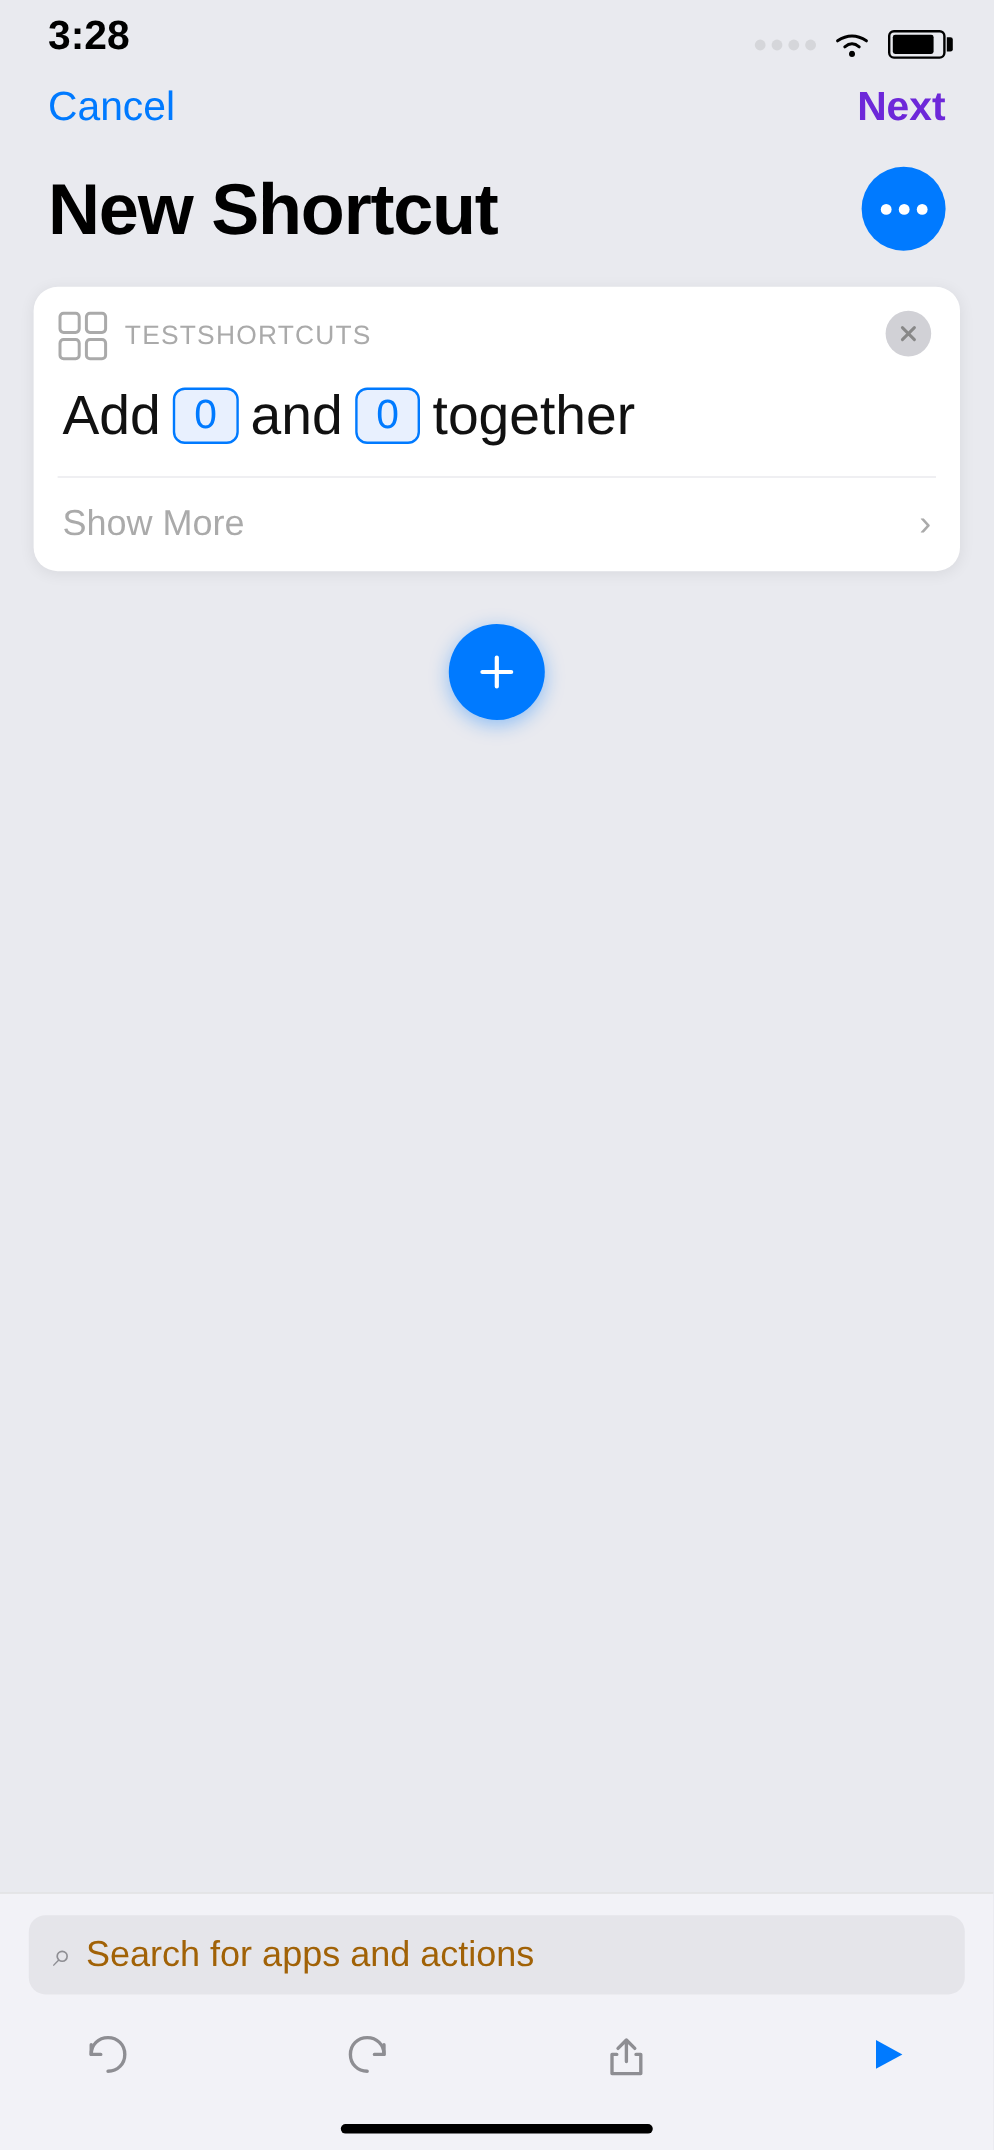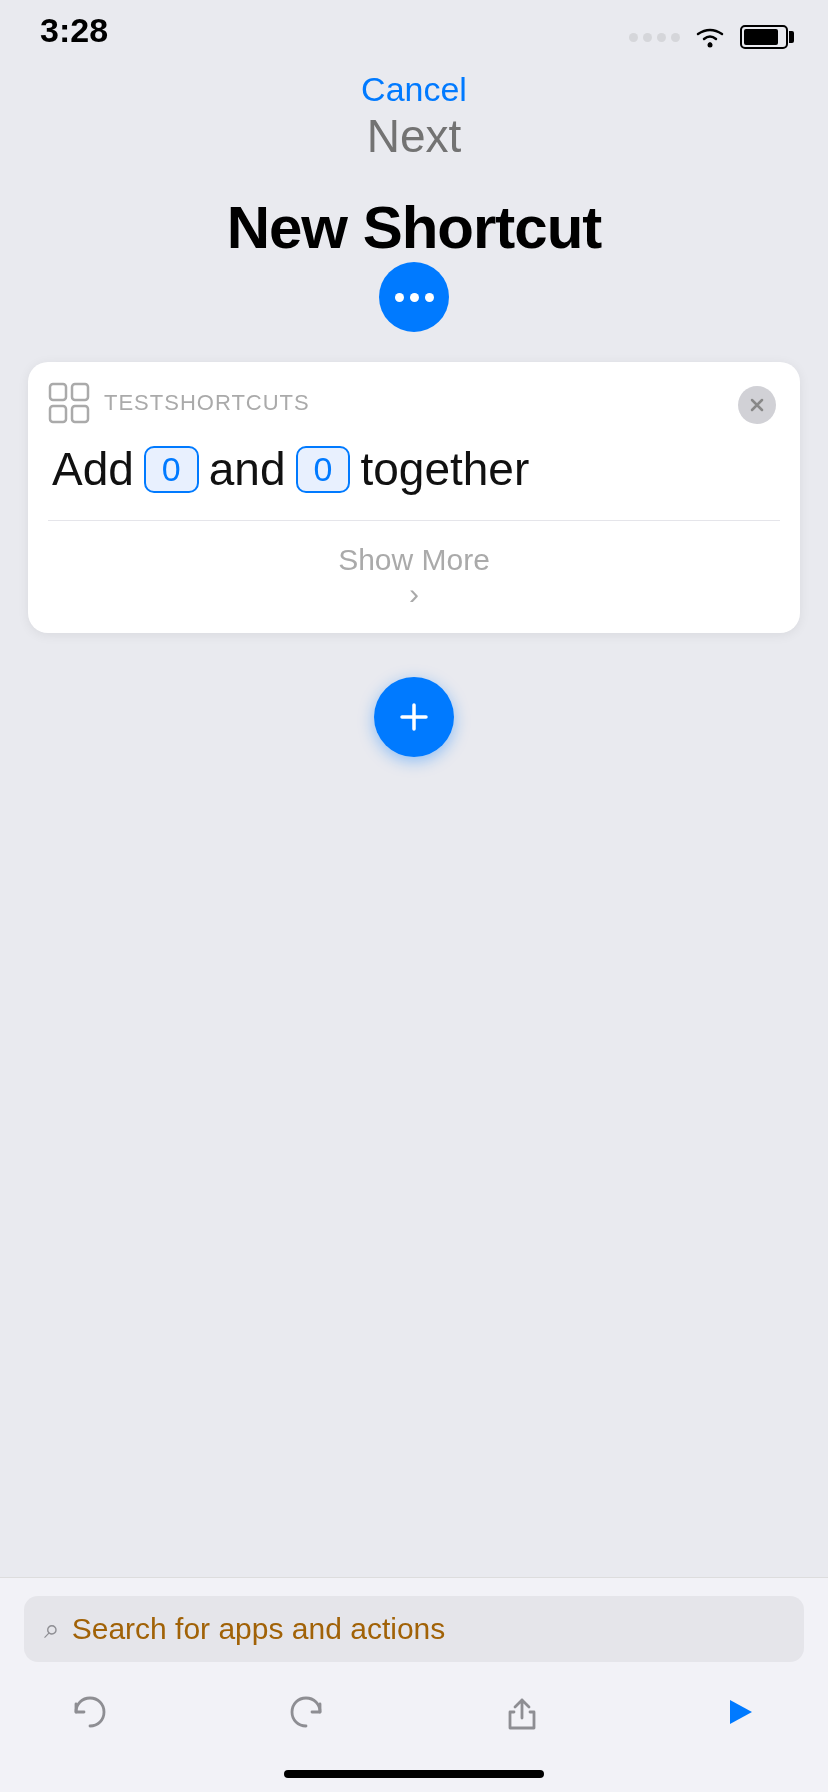--- a/index.html
+++ b/index.html
@@ -68,43 +68,42 @@
     .battery-fill {
       background: #000;
       height: 100%;
       width: 85%;
       border-radius: 2px;
     }
 
     
     .nav-bar {
       display: flex;
+      justify-content: space-between;
       align-items: center;
       padding: 10px 40px 20px 40px;
-      flex-direction: column;
     }
     .nav-cancel {
       font-size: 34px;
       color: #007AFF;
       cursor: pointer;
     }
     .nav-next {
-      font-size: 46px;
-      color: #737373;
-      font-weight: 400;
+      font-size: 34px;
+      color: #6d28d9;
+      font-weight: 700;
       cursor: pointer;
     }
 
     
     .page-title-row {
       display: flex;
       justify-content: space-between;
       align-items: center;
       padding: 10px 40px 30px 40px;
-      flex-direction: column;
     }
     .page-title {
       font-size: 60px;
       font-weight: 800;
       color: #000;
       letter-spacing: -1px;
     }
     .more-button {
       width: 70px;
       height: 70px;
@@ -129,21 +128,21 @@
     .action-card {
       margin: 0 28px;
       background: #fff;
       border-radius: 20px;
       overflow: hidden;
       box-shadow: 0 2px 12px rgba(0,0,0,0.07);
     }
     .action-card-header {
       display: flex;
       justify-content: space-between;
-      align-items: flex-end;
+      align-items: flex-start;
       padding: 20px 24px 14px 20px;
     }
     .action-card-label-row {
       display: flex;
       align-items: center;
       gap: 14px;
     }
     .grid-icon {
       width: 42px;
       height: 42px;
@@ -196,21 +195,20 @@
       background: #e5e5ea;
       margin: 0 20px;
     }
 
     .show-more-row {
       display: flex;
       justify-content: space-between;
       align-items: center;
       padding: 22px 24px;
       cursor: pointer;
-      flex-direction: column;
     }
     .show-more-text {
       font-size: 30px;
       color: #aaa;
     }
     .chevron-right {
       font-size: 30px;
       color: #aaa;
     }
 

